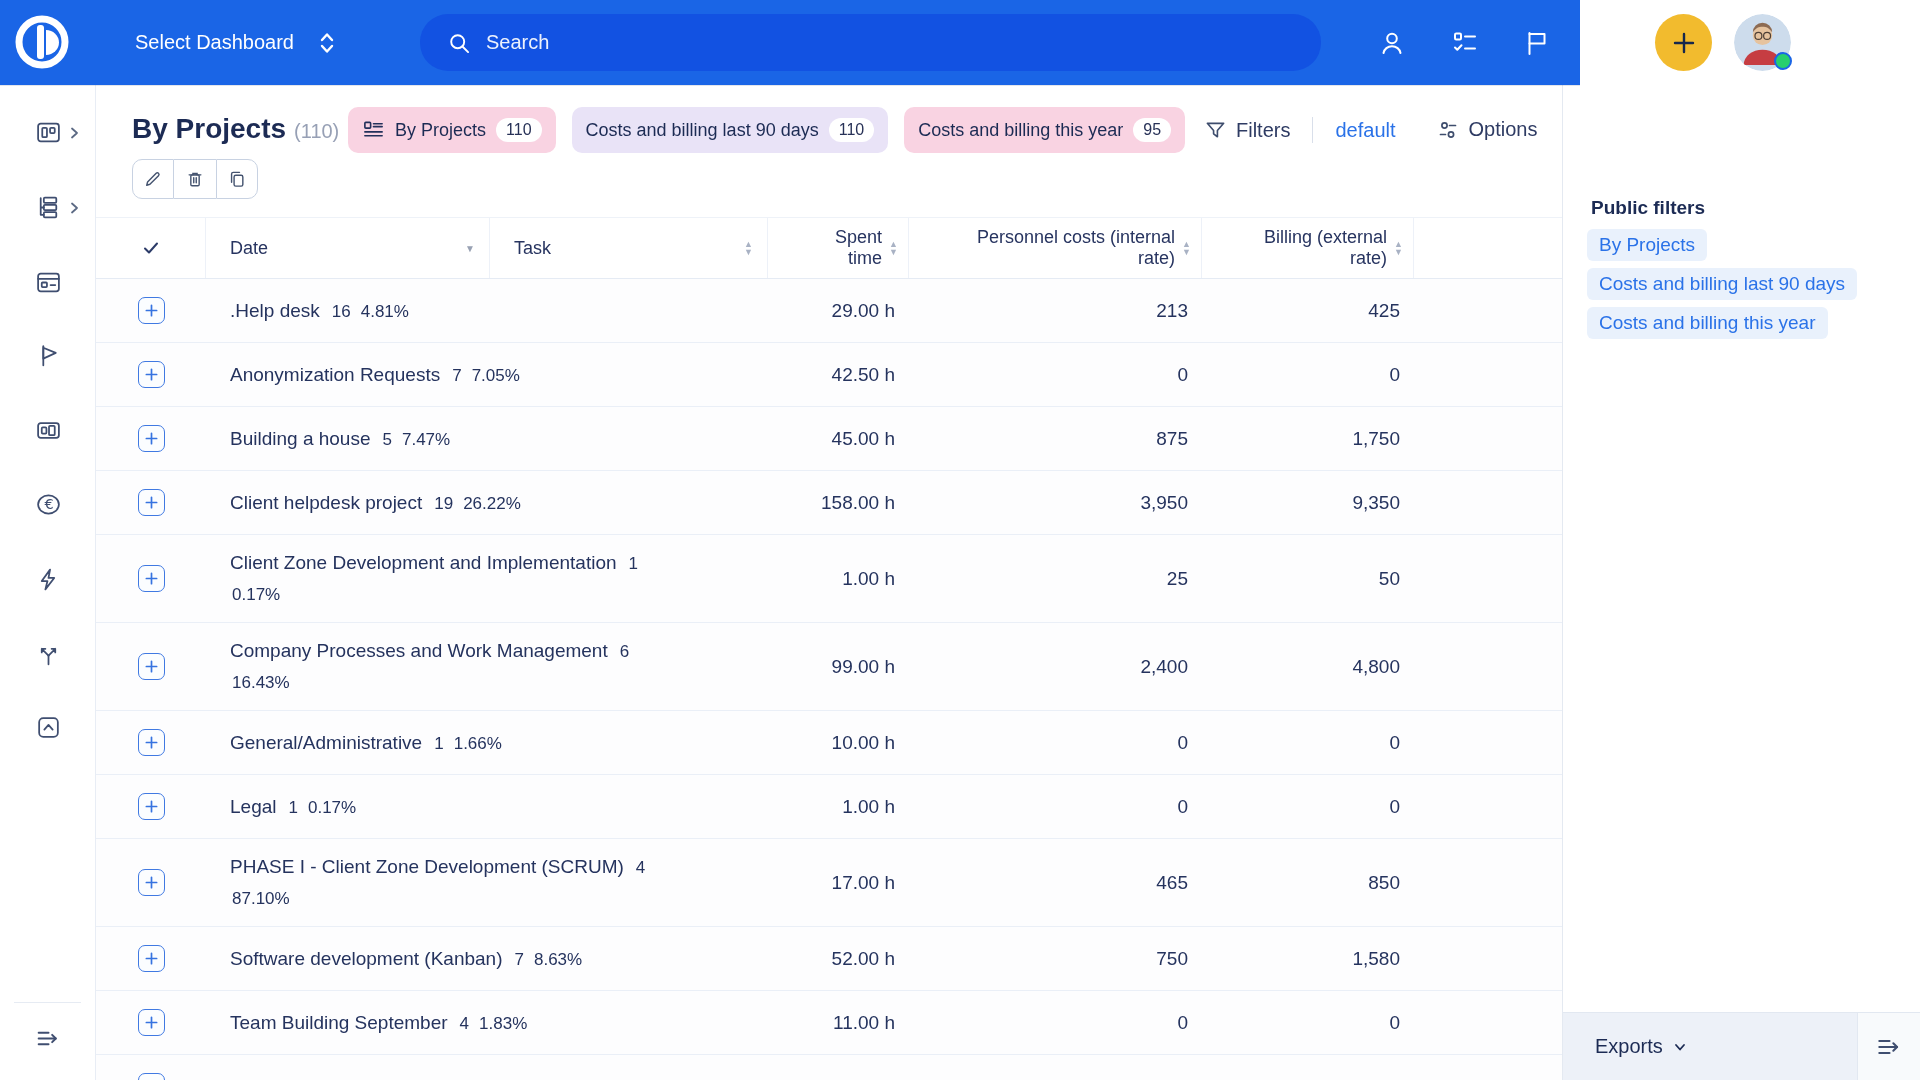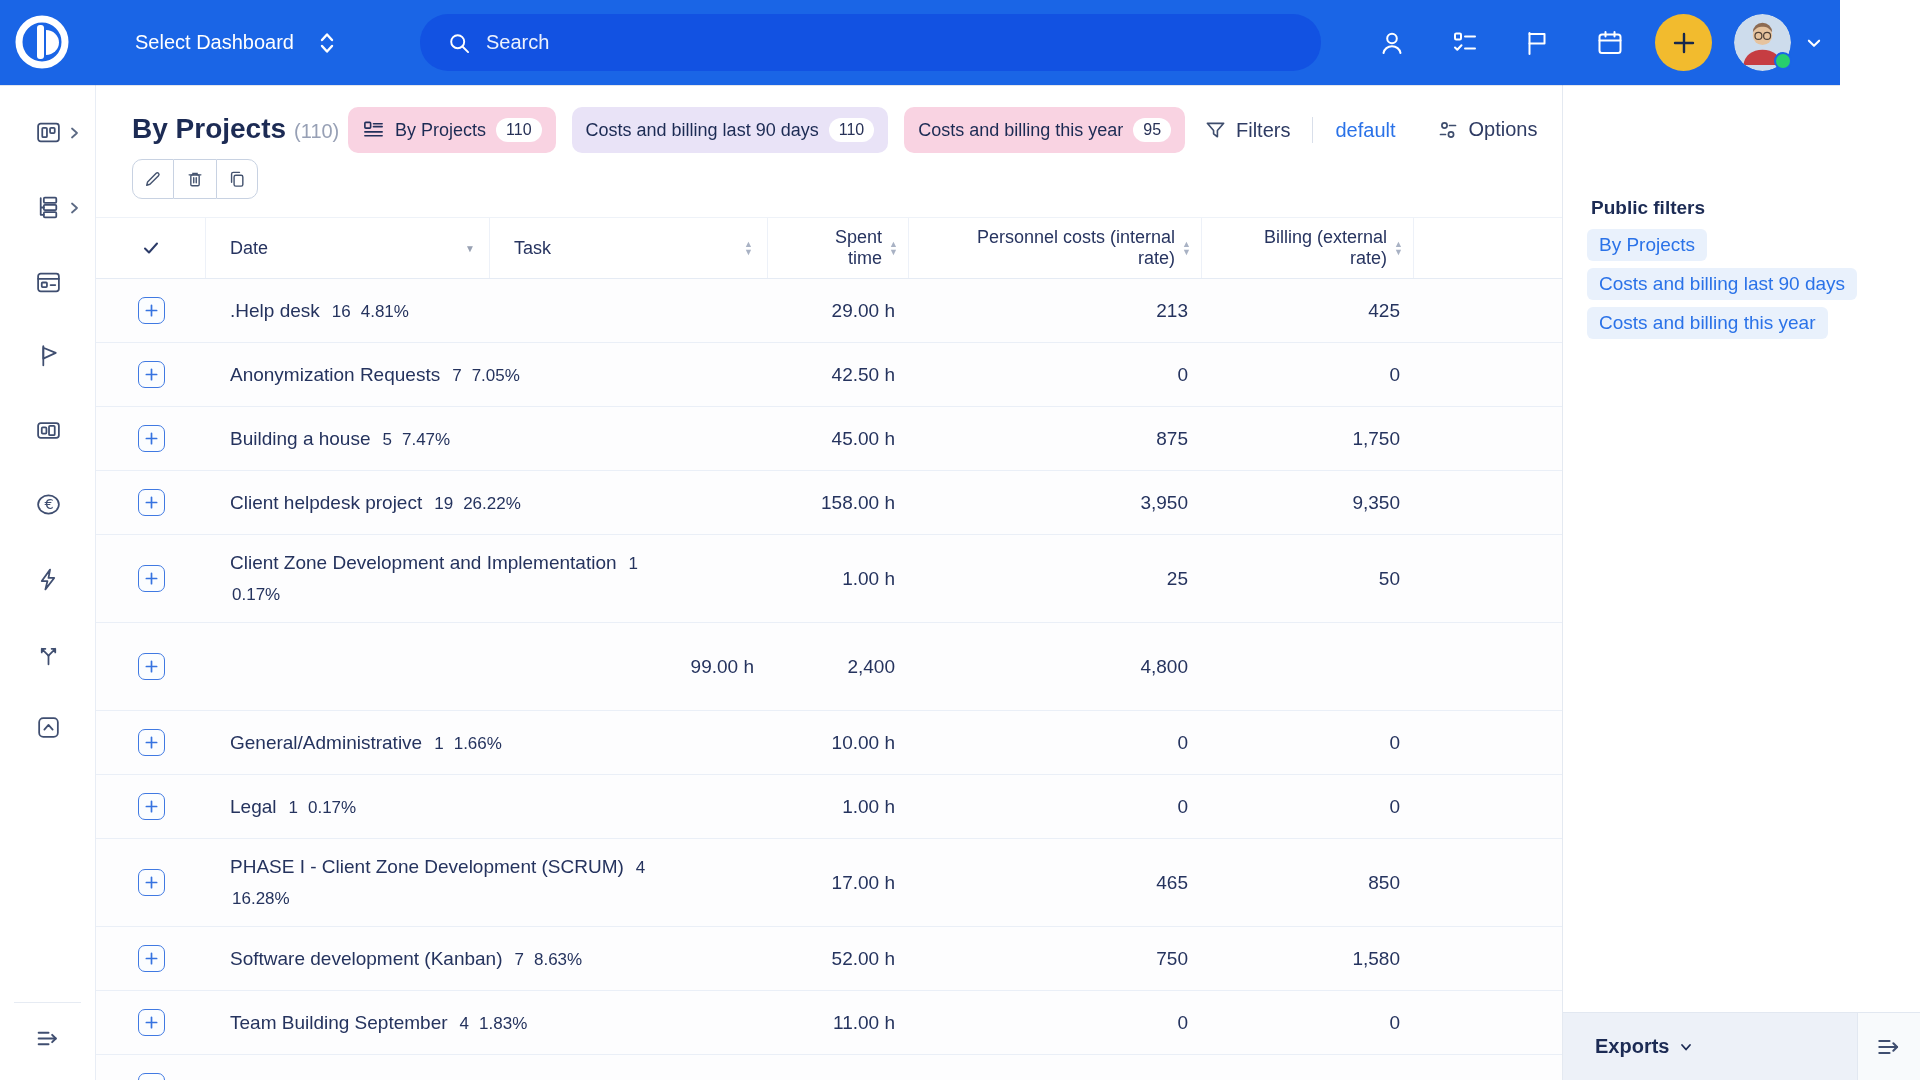--- a/index.html
+++ b/index.html
@@ -1,21 +1,21 @@
 <!DOCTYPE html>
 <html><head>
 <meta charset="utf-8">
 <style>
   * { margin:0; padding:0; box-sizing:border-box; }
   html,body { width:1920px; height:1080px; overflow:hidden; background:#fff;
     font-family:"Liberation Sans", sans-serif; }
   .stage { position:relative; width:1920px; height:1080px; background:#fff; }
 
   
-  .topbar { position:absolute; left:0; top:0; width:1840px; height:85px;
+  .topbar { position:absolute; left:0; top:0; width:1580px; height:85px;
     background:#1a65e6; box-shadow:0 1px 0 rgba(16,42,96,.12); z-index:5;padding-left:16px; }
   .logo { position:absolute; left:12px; top:12px; width:60px; height:60px; }
   .dash-select { position:absolute; left:135px; top:0; height:85px; display:flex;
     align-items:center; gap:20px; color:#fff; font-size:20px; cursor:pointer; }
   .searchbar { position:absolute; left:420px; top:14px; width:901px; height:57px;
     background:#1252e2; border-radius:28px; display:flex; align-items:center;
     padding-left:26px; gap:14px; }
   .searchbar input { background:transparent; border:none; outline:none; color:#fff;
     font-size:20px; width:700px; font-family:"Liberation Sans",sans-serif; }
   .searchbar input::placeholder { color:rgba(255,255,255,.92); }
@@ -97,21 +97,21 @@
   .panel-head { position:absolute; left:30px; top:15px; display:flex; gap:16px; }
   .panel-title { font-size:22px; font-weight:600; color:#25335c; width:190px; line-height:28px; }
   .panel-sec { position:absolute; left:28px; top:112px; font-size:19px; font-weight:700; color:#1c2b54; }
   .plinks { position:absolute; left:24px; top:144px; display:flex; flex-direction:column;
     gap:7px; align-items:flex-start; }
   .plink { background:#e9f1fc; border-radius:6px; padding:5px 12px; color:#2a72e8;
     font-size:19px; text-decoration:none; cursor:pointer; }
   .exports-bar { position:absolute; left:0; bottom:0; width:358px; height:68px;
     background:#edf1f8; border-top:1px solid #e2e8f1; display:flex; align-items:center;
     padding-left:32px; }
-  .exports-btn { display:flex; align-items:center; gap:9px; font-size:20px; font-weight:700;
+  .exports-btn { display:flex; align-items:center; gap:9px; font-size:20px; font-weight:400;
     color:#1c2b54; background:none; border:none; cursor:pointer;
     font-family:"Liberation Sans",sans-serif; }
   .panel-collapse { position:absolute; right:0; bottom:0; width:63px; height:68px;
     background:#f8fafc; border-top:1px solid #e2e8f1; border-left:1px solid #e2e8f1;
     display:flex; align-items:center; justify-content:center; cursor:pointer; }
   svg { display:block; }
 </style>
 </head>
 <body>
 
@@ -469,20 +469,21 @@
     <div></div>
   </div>
         <div class="trow two-line">
     <div class="c-expand">
       <button class="expand-btn">
         <svg width="15" height="15" viewBox="0 0 16 16" fill="none" stroke="#3673e0" stroke-width="1.8" stroke-linecap="round">
           <path d="M8 2.5 v11 M2.5 8 h11"></path>
         </svg>
       </button>
     </div>
+    <div class="c-name"><span class="rname">Company Processes and Work Management</span><span class="rcount">6</span><span class="rpercent">16.43%</span></div>
     <div class="c-num">99.00 h</div>
     <div class="c-num">2,400</div>
     <div class="c-num">4,800</div>
     <div></div>
   </div>
         <div class="trow">
     <div class="c-expand">
       <button class="expand-btn">
         <svg width="15" height="15" viewBox="0 0 16 16" fill="none" stroke="#3673e0" stroke-width="1.8" stroke-linecap="round">
           <path d="M8 2.5 v11 M2.5 8 h11"></path>
@@ -510,21 +511,21 @@
     <div></div>
   </div>
         <div class="trow two-line">
     <div class="c-expand">
       <button class="expand-btn">
         <svg width="15" height="15" viewBox="0 0 16 16" fill="none" stroke="#3673e0" stroke-width="1.8" stroke-linecap="round">
           <path d="M8 2.5 v11 M2.5 8 h11"></path>
         </svg>
       </button>
     </div>
-    <div class="c-name"><span class="rname">PHASE I - Client Zone Development (SCRUM)</span><span class="rcount">4</span><span class="rpercent">16.28%</span></div>
+    <div class="c-name"><span class="rname">PHASE I - Client Zone Development (SCRUM)</span><span class="rcount">4</span><span class="rpercent">87.10%</span></div>
     <div class="c-num">17.00 h</div>
     <div class="c-num">465</div>
     <div class="c-num">850</div>
     <div></div>
   </div>
         <div class="trow">
     <div class="c-expand">
       <button class="expand-btn">
         <svg width="15" height="15" viewBox="0 0 16 16" fill="none" stroke="#3673e0" stroke-width="1.8" stroke-linecap="round">
           <path d="M8 2.5 v11 M2.5 8 h11"></path>

